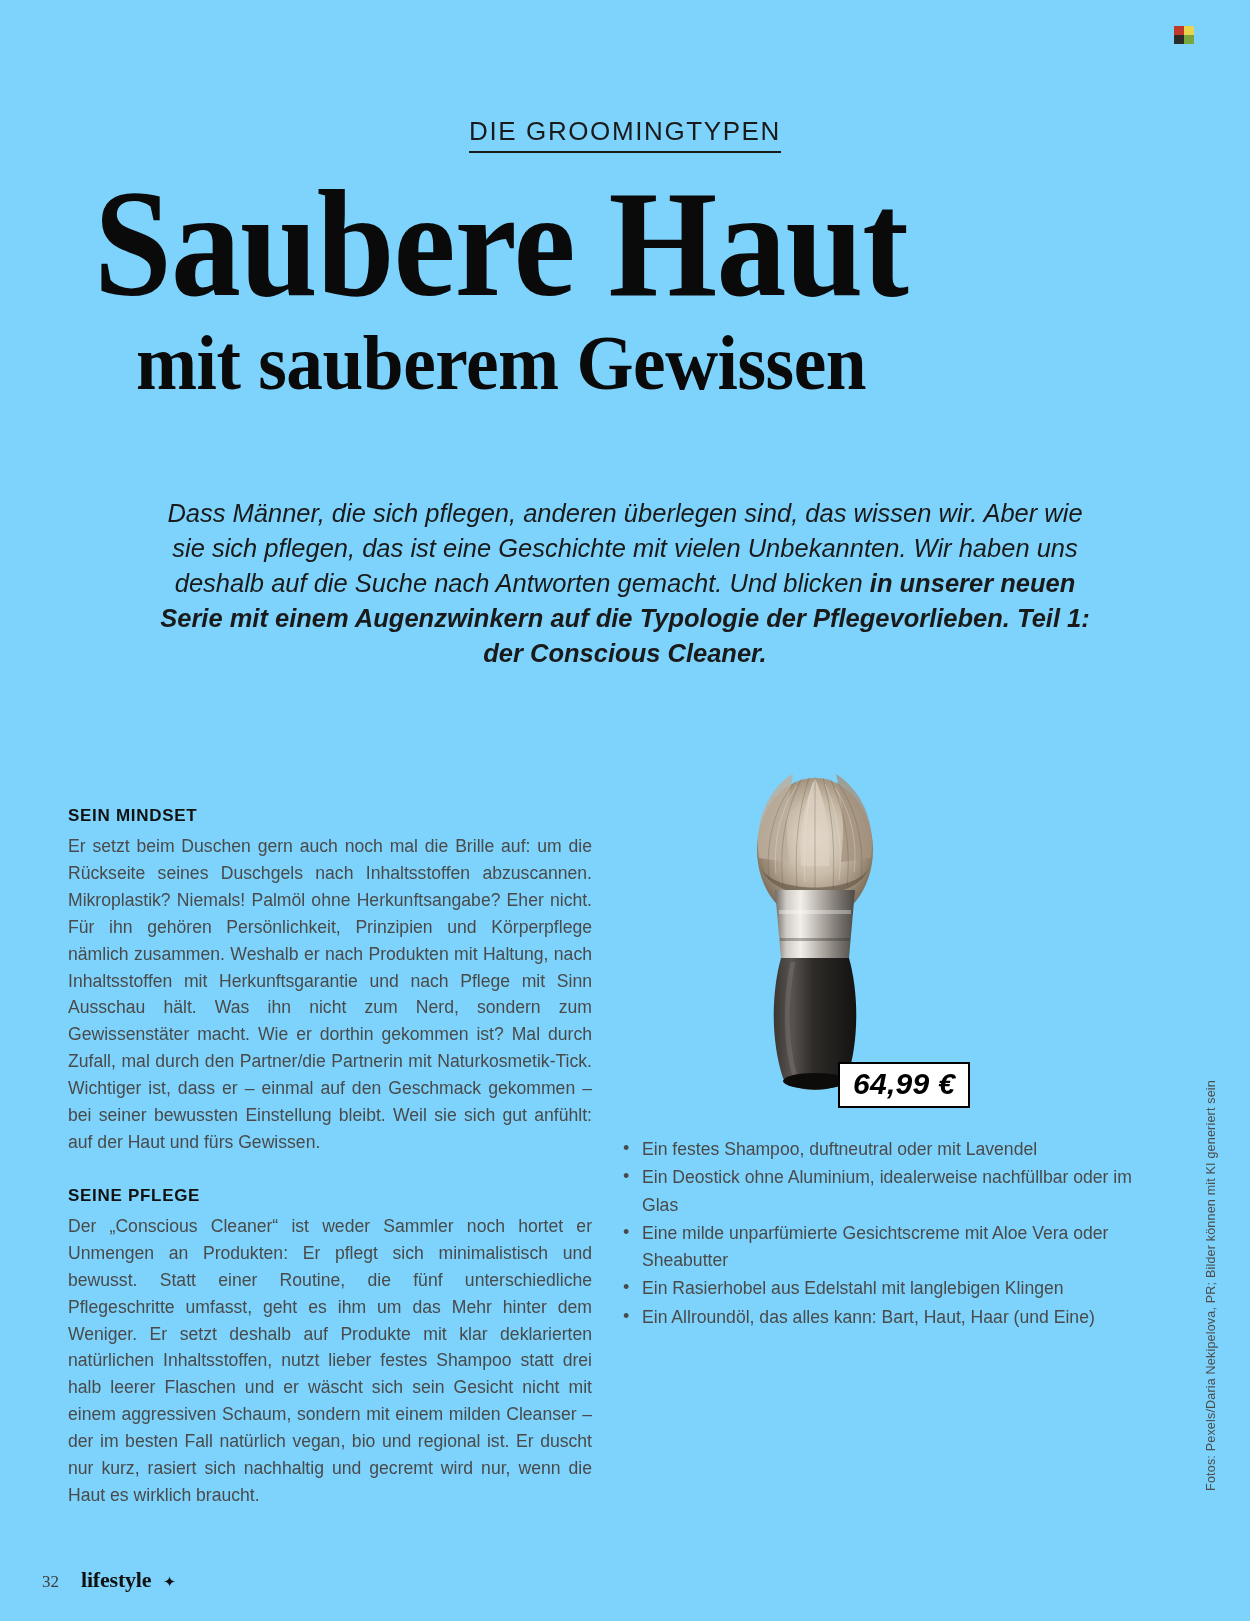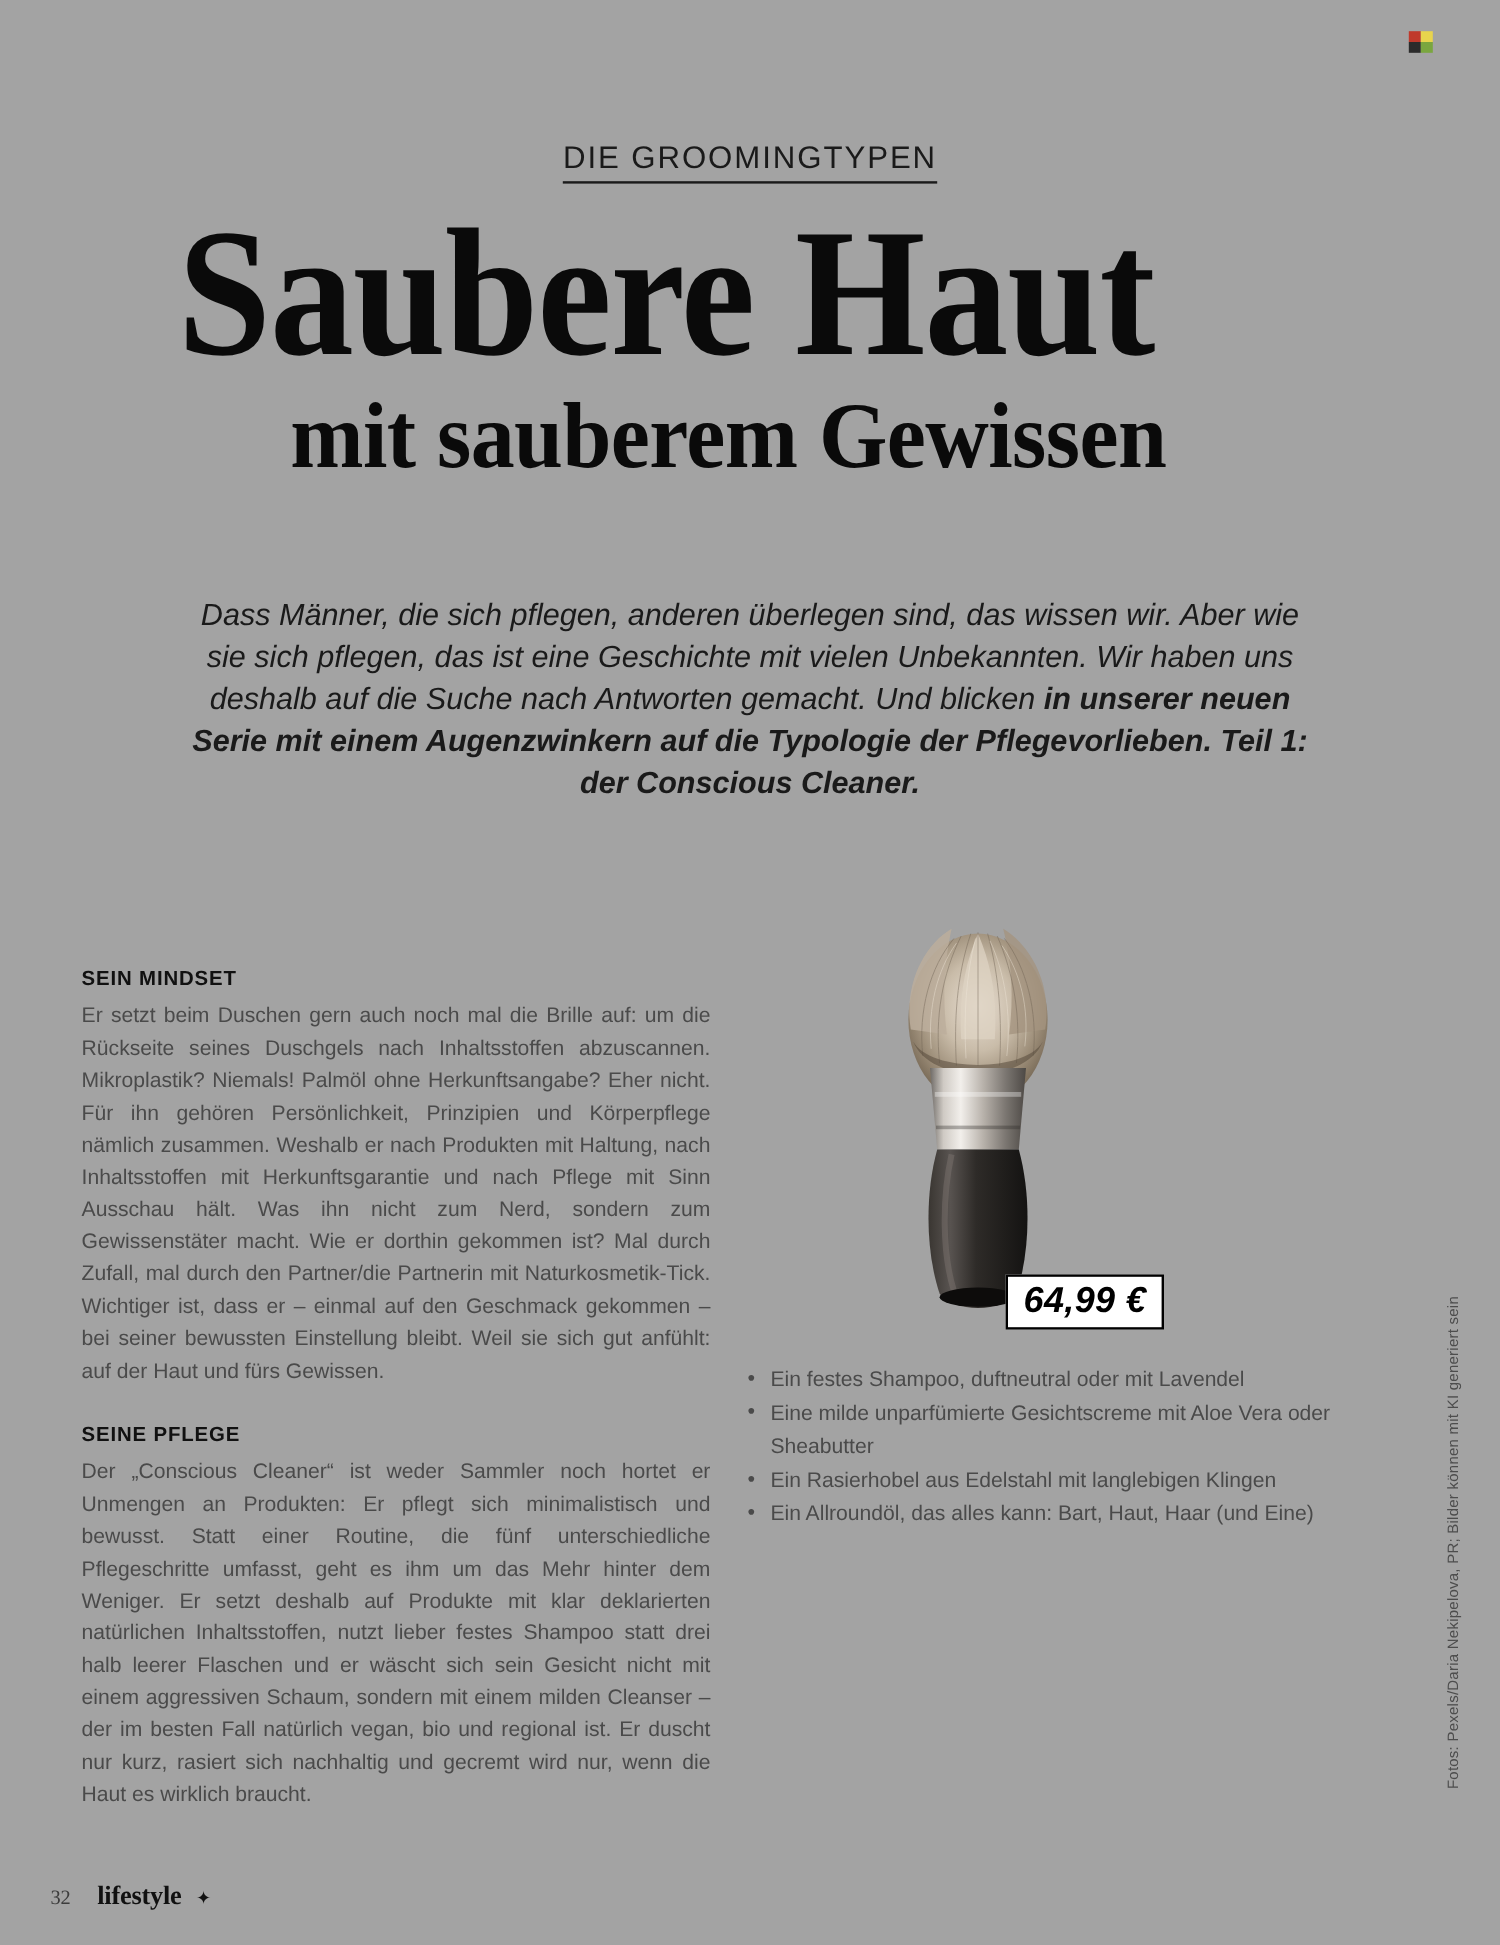--- a/index.html
+++ b/index.html
@@ -5,21 +5,21 @@
 <style>
   html, body {
     margin: 0;
     padding: 0;
     background: #ffffff;
   }
   .page {
     position: relative;
     width: 1250px;
     height: 1621px;
-    background: #a3a3a3;
+    background: #7dd3fc;
     overflow: hidden;
     font-family: "Liberation Sans", sans-serif;
     -webkit-font-smoothing: antialiased;
   }
 
   
   .corner-marker {
     position: absolute;
     top: 26px;
     right: 56px;
@@ -47,21 +47,21 @@
     border-bottom: 2px solid #1a1a1a;
     padding-bottom: 5px;
   }
 
   
   .headline-wrap {
     position: absolute;
     top: 172px;
     left: 0;
     width: 1002px;
-    text-align: right;
+    text-align: center;
   }
   .headline-main {
     font-family: "Liberation Serif", "DejaVu Serif", serif;
     font-weight: 700;
     font-size: 152px;
     line-height: 0.96;
     letter-spacing: -1px;
     color: #0a0a0a;
     transform: scaleX(0.92);
     transform-origin: center top;
@@ -352,20 +352,21 @@
       </g>
     </svg>
   </div>
 
 
   <div class="price-badge">64,99 €</div>
 
   <div class="col-right">
     <ul class="essentials-list">
       <li>Ein festes Shampoo, duftneutral oder mit Lavendel</li>
+      <li>Ein Deostick ohne Aluminium, idealerweise nachfüllbar oder im Glas</li>
       <li>Eine milde unparfümierte Gesichtscreme mit Aloe Vera oder Sheabutter</li>
       <li>Ein Rasierhobel aus Edelstahl mit langlebigen Klingen</li>
       <li>Ein Allroundöl, das alles kann: Bart, Haut, Haar (und Eine)</li>
     </ul>
   </div>
 
   <div class="credit">Fotos: Pexels/Daria Nekipelova, PR; Bilder können mit KI generiert sein</div>
 
   <div class="footer">
     <span class="footer-page">32</span>

